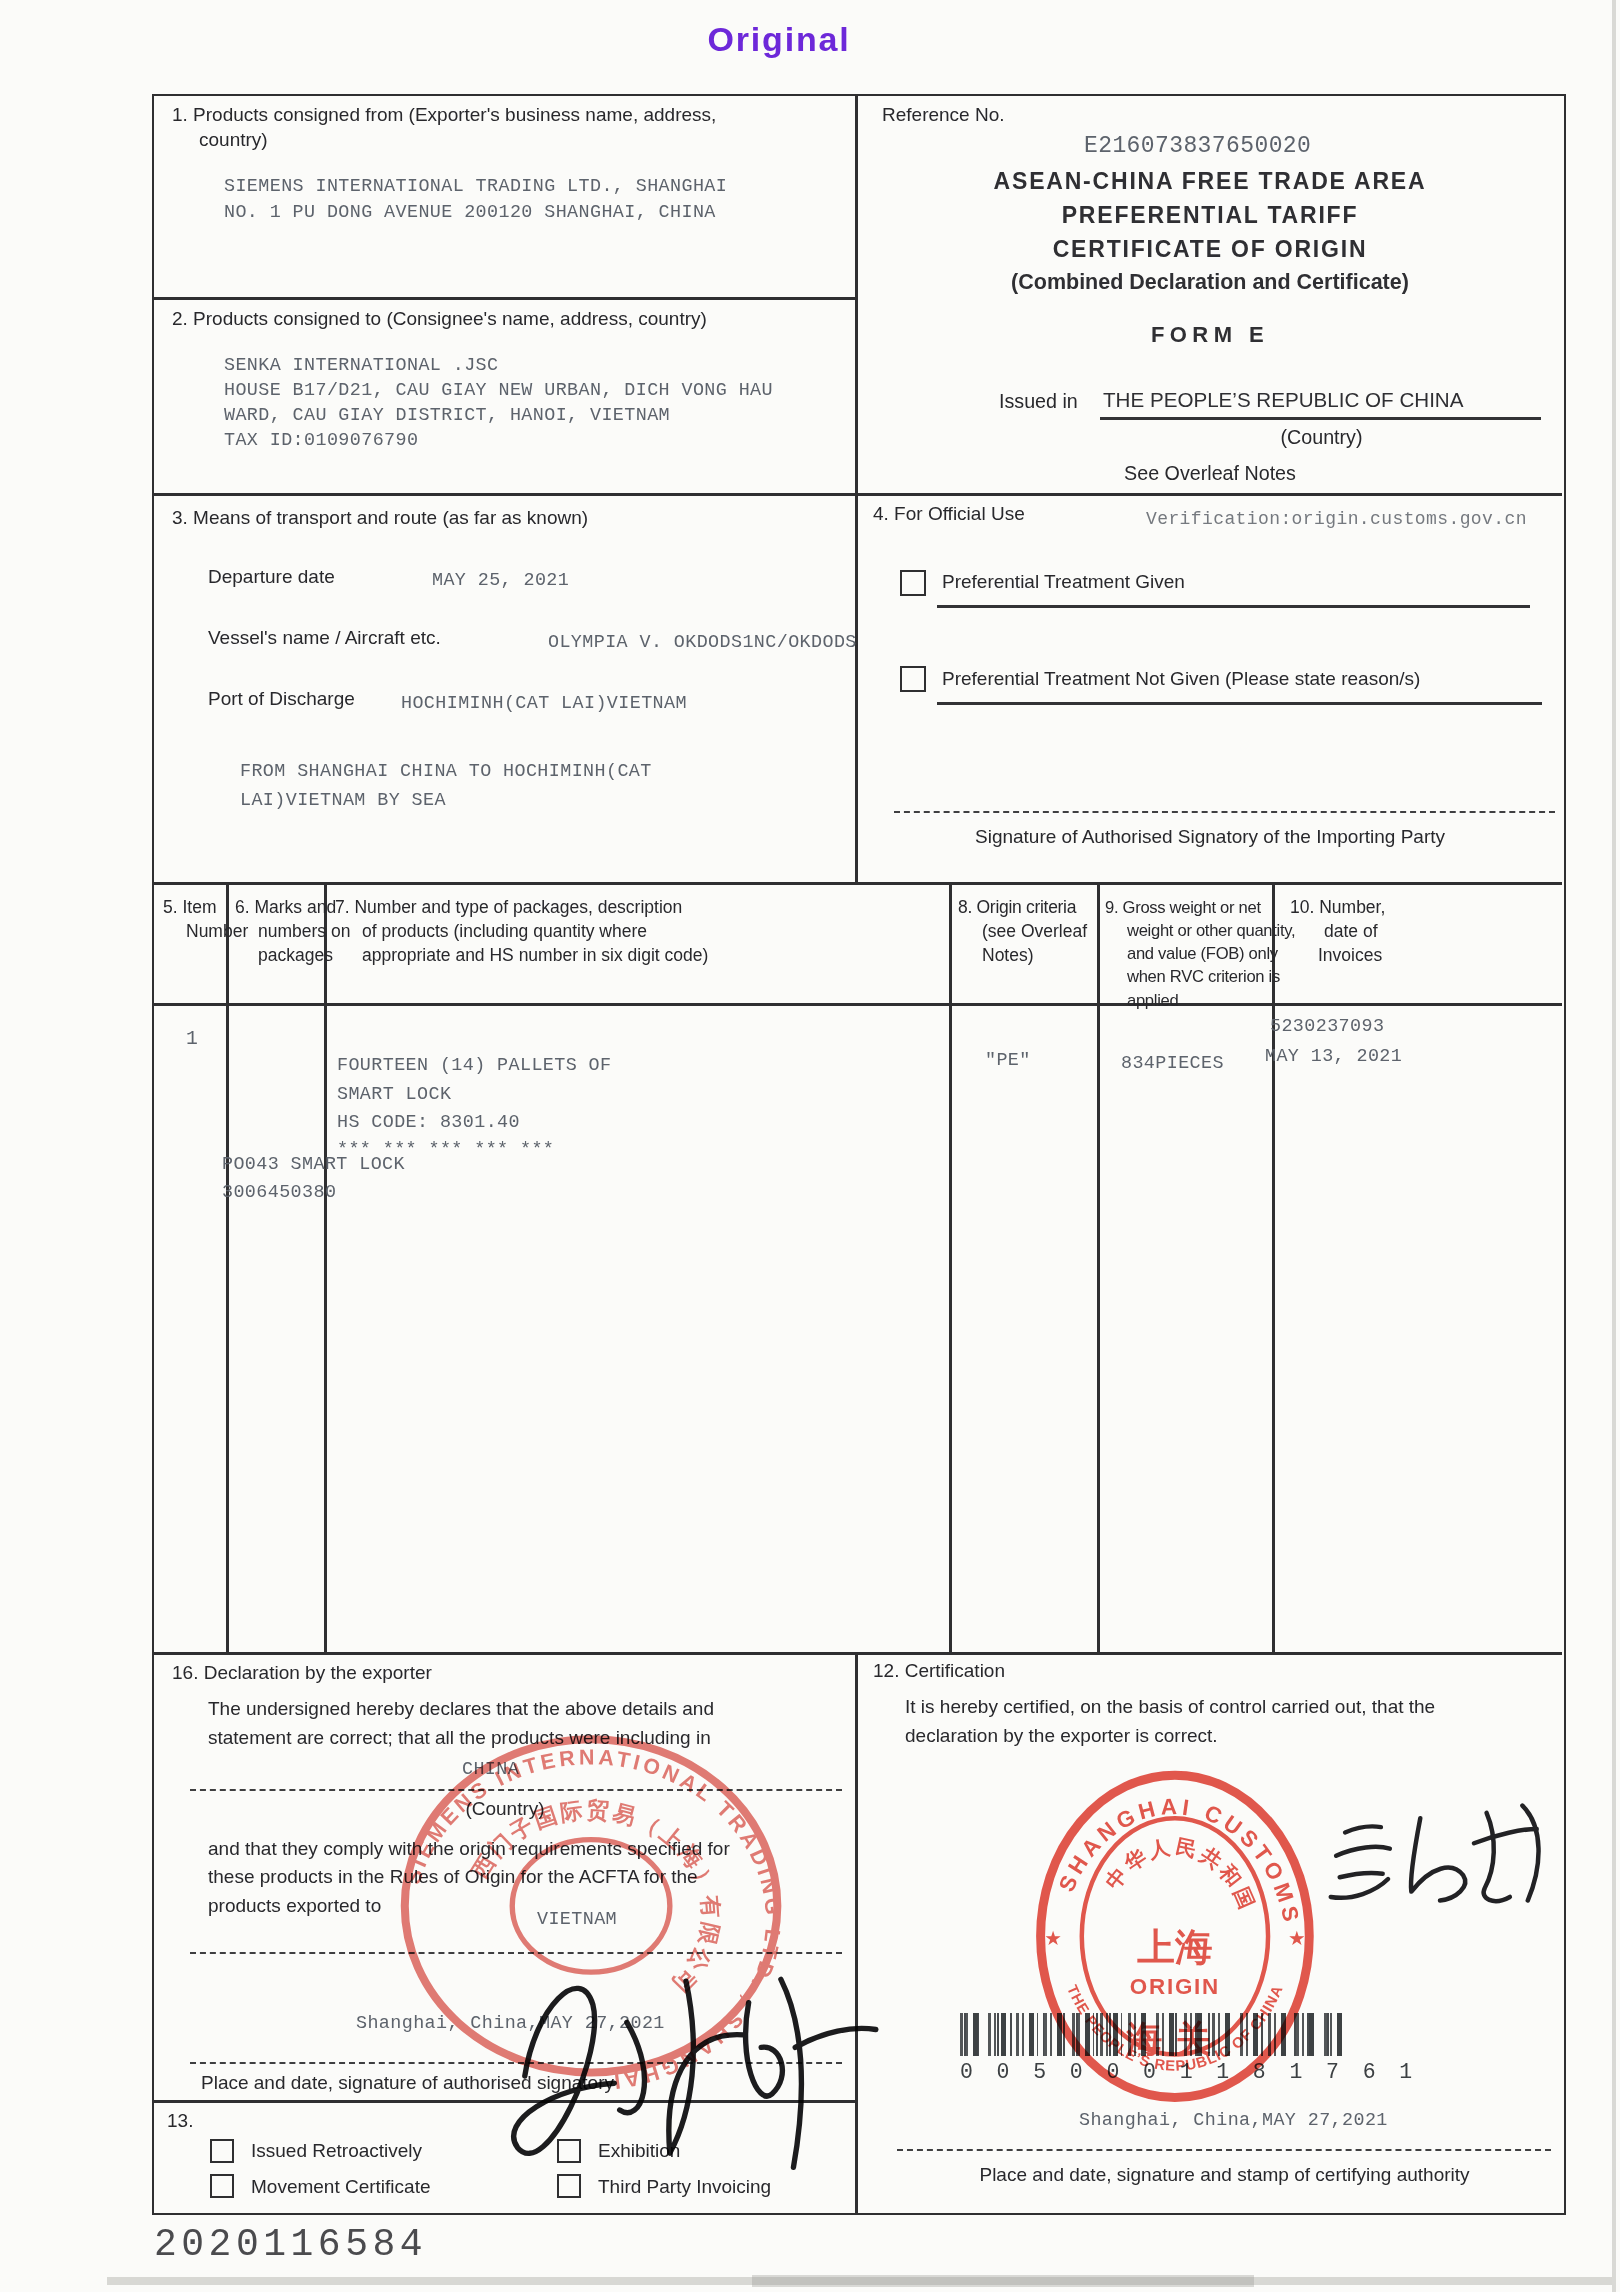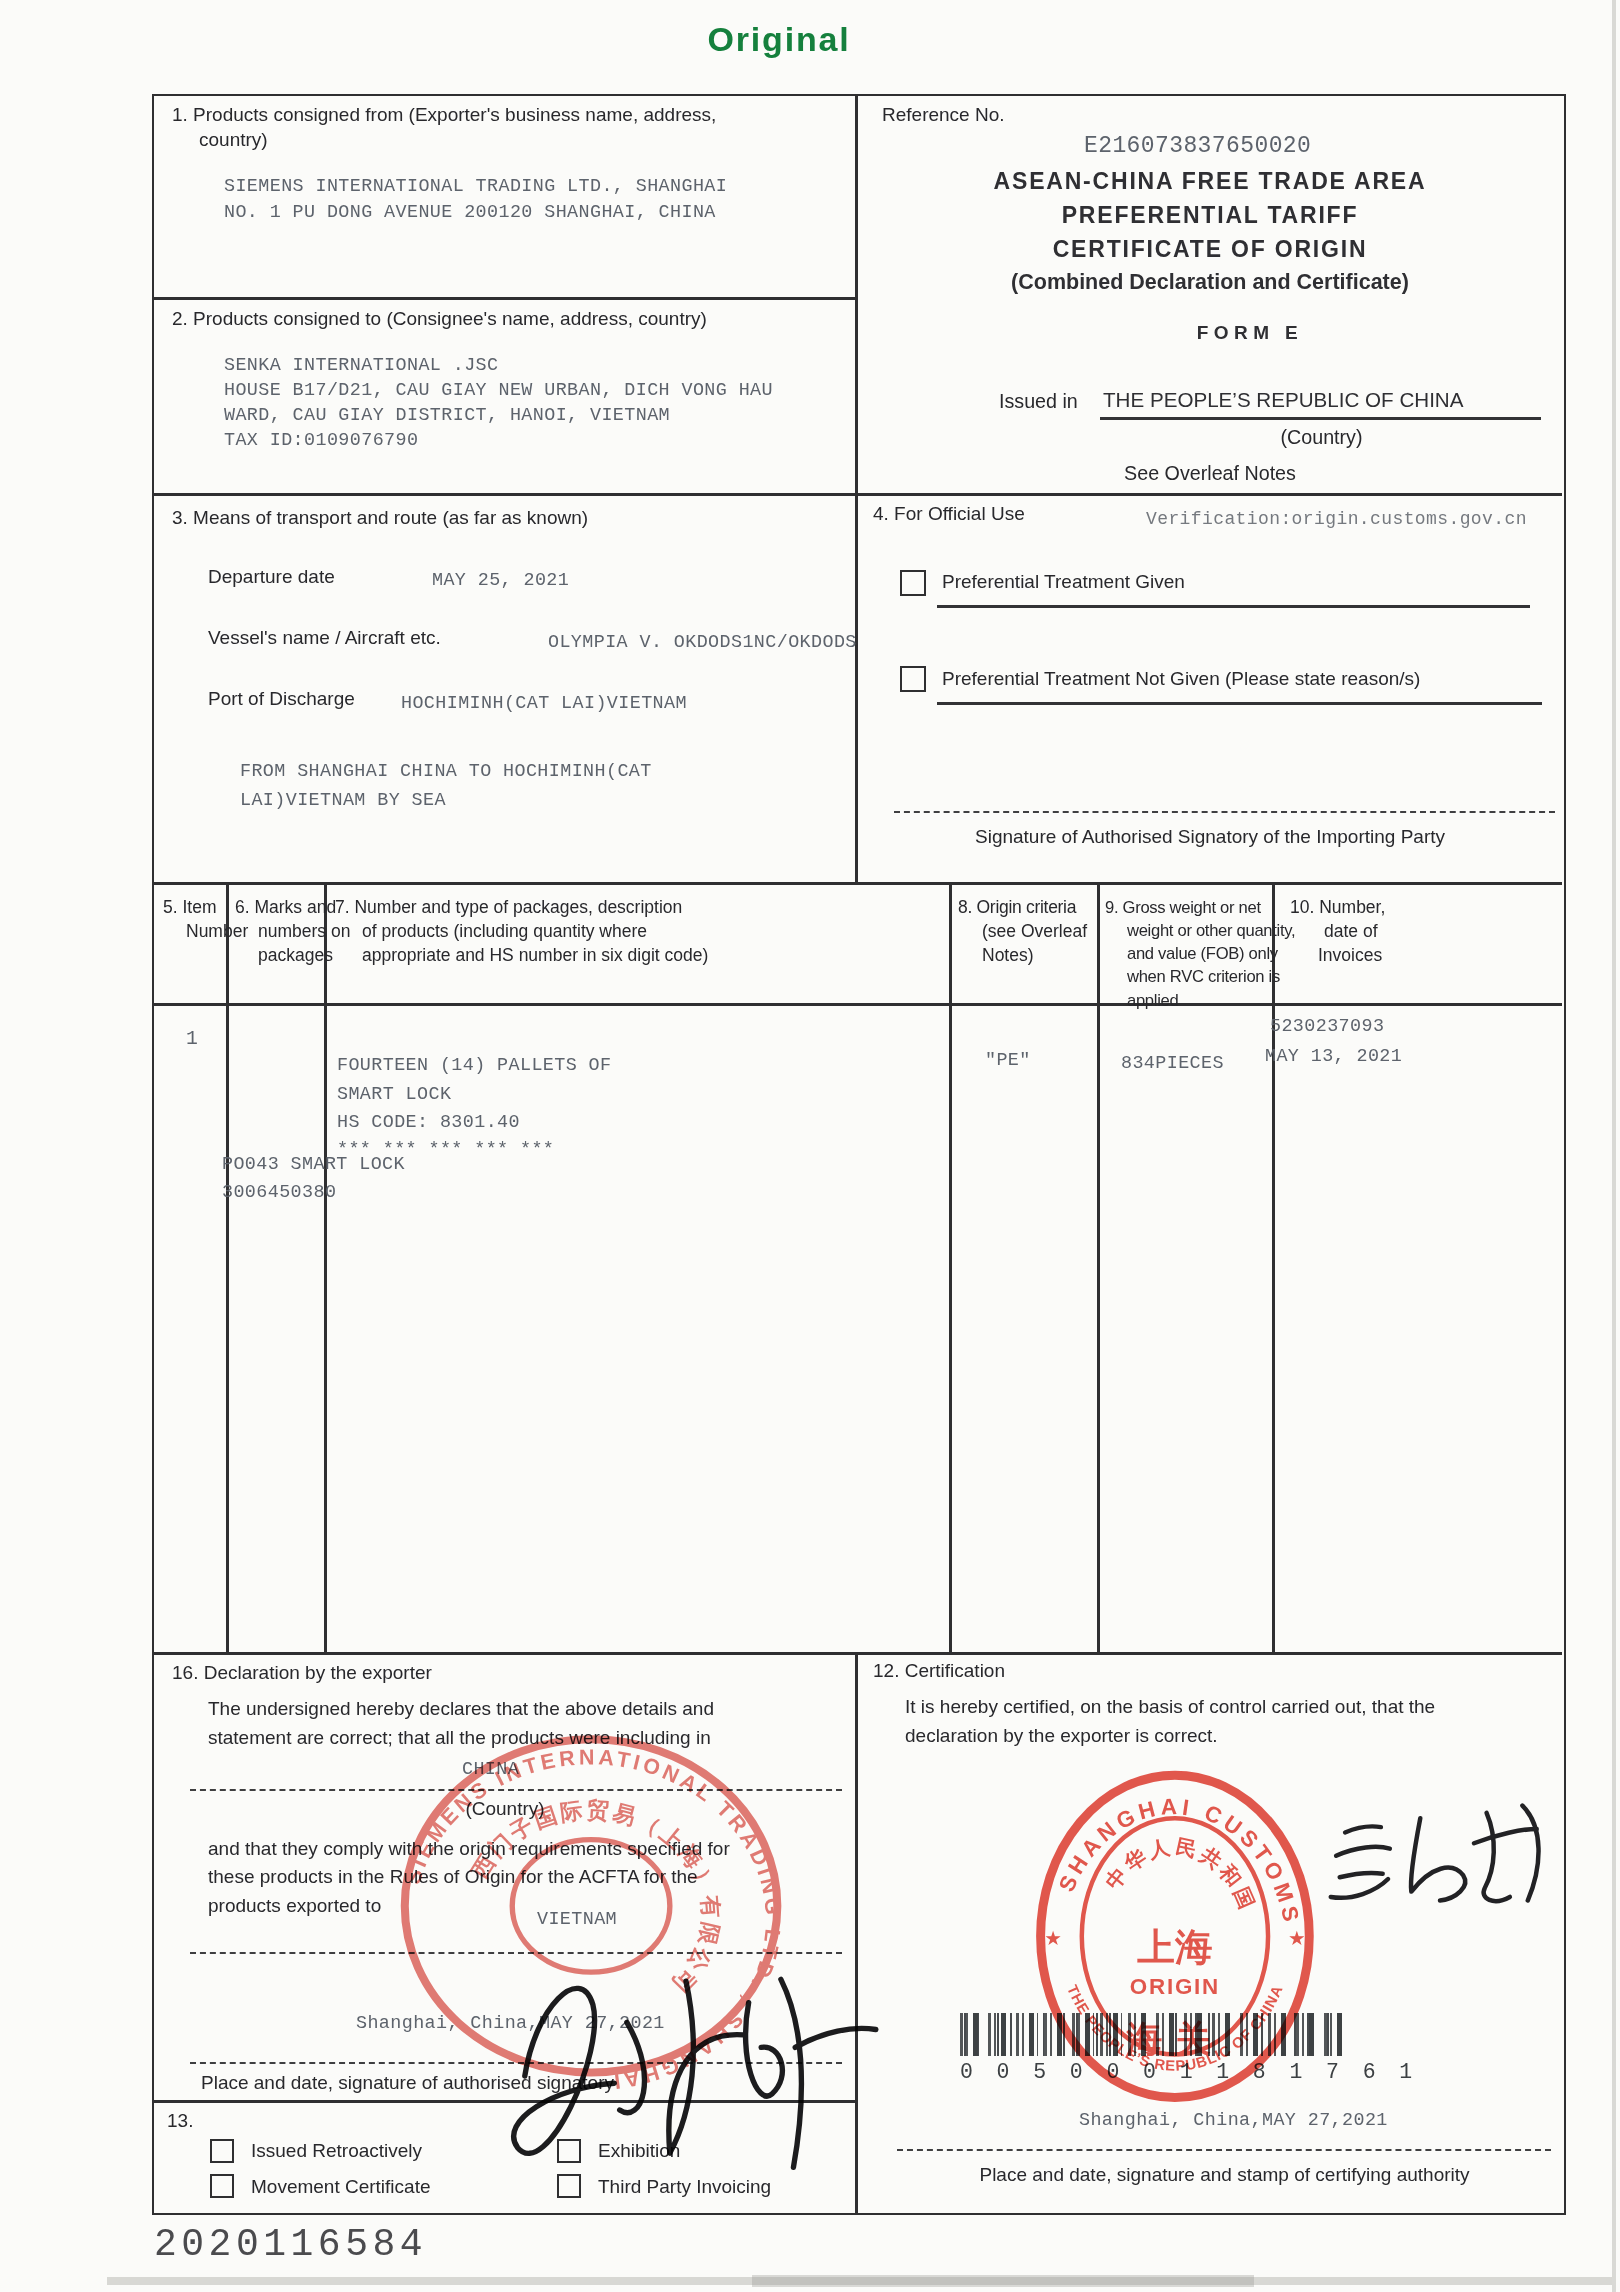--- a/index.html
+++ b/index.html
@@ -29,21 +29,21 @@
       repeating-linear-gradient(90deg,transparent 0 4.5px,#2e3236 4.5px 6.3px,transparent 6.3px 17px,#2e3236 17px 19px,transparent 19px 33px);}
   #bottom-band1{position:absolute;left:107px;top:2277px;width:1509px;height:8px;background:#b5b5b0;opacity:.5;}
   #bottom-band2{position:absolute;left:752px;top:2275px;width:502px;height:11.6px;background:#9a9a96;opacity:.35;}
   #edge-right{position:absolute;left:1612px;top:0;width:3.6px;height:2293px;background:#d9d9d5;}
 </style>
 </head>
 <body>
 
 <div id="page">
 
-  <div class="abs title-b" style="left:627px;top:19.7px;width:304px;font-size:34px;letter-spacing:1.8px;color:#15803d;text-align:center;">Original</div>
+  <div class="abs title-b" style="left:627px;top:19.7px;width:304px;font-size:34px;letter-spacing:1.8px;color:#6d28d9;text-align:center;">Original</div>
 
   <div id="form-border"></div>
   <div class="ln" style="left:855px;top:94px;width:2.7px;height:788px;"></div>
   <div class="ln" style="left:855px;top:1652px;width:2.7px;height:563px;"></div>
   <div class="ln" style="left:152px;top:297px;width:706px;height:2.7px;"></div>
   <div class="ln" style="left:152px;top:493px;width:1410px;height:2.7px;"></div>
   <div class="ln" style="left:152px;top:882px;width:1410px;height:2.7px;"></div>
   <div class="ln" style="left:152px;top:1003px;width:1410px;height:2.7px;"></div>
   <div class="ln" style="left:152px;top:1652px;width:1410px;height:2.7px;"></div>
   <div class="ln" style="left:152px;top:2100px;width:706px;height:2.7px;"></div>
@@ -73,21 +73,21 @@
   <div class="abs mono" style="left:401px;top:693px;">HOCHIMINH(CAT LAI)VIETNAM</div>
   <div class="abs mono" style="left:240px;top:761px;">FROM SHANGHAI CHINA TO HOCHIMINH(CAT</div>
   <div class="abs mono" style="left:240px;top:790px;">LAI)VIETNAM BY SEA</div>
 
   <div class="abs lbl" style="left:882px;top:104px;">Reference No.</div>
   <div class="abs mono" style="left:1084px;top:133px;font-size:23px;">E216073837650020</div>
   <div class="abs ctr title-b" style="left:858px;top:168px;width:704px;font-size:23px;letter-spacing:1.8px;">ASEAN-CHINA  FREE  TRADE  AREA</div>
   <div class="abs ctr title-b" style="left:858px;top:202px;width:704px;font-size:23px;letter-spacing:1.8px;">PREFERENTIAL  TARIFF</div>
   <div class="abs ctr title-b" style="left:858px;top:236px;width:704px;font-size:23px;letter-spacing:1.8px;">CERTIFICATE  OF  ORIGIN</div>
   <div class="abs ctr title-b" style="left:858px;top:270px;width:704px;font-size:21.5px;">(Combined Declaration and Certificate)</div>
-  <div class="abs ctr title-b" style="left:858px;top:322px;width:704px;font-size:19px;letter-spacing:5.4px;padding-left:40px;">FORM  E</div>
+  <div class="abs ctr title-b" style="left:858px;top:322px;width:704px;font-size:22px;letter-spacing:5.4px;">FORM  E</div>
   <div class="abs lbl" style="left:999px;top:390px;font-size:19.7px;">Issued in</div>
   <div class="abs" style="left:1103px;top:388px;font-size:20.6px;color:#2f2f33;">THE PEOPLE’S REPUBLIC OF CHINA</div>
   <div class="uln" style="left:1100px;top:417px;width:441px;"></div>
   <div class="abs ctr lbl" style="left:1102px;top:426px;width:439px;font-size:19.7px;">(Country)</div>
   <div class="abs ctr lbl" style="left:858px;top:462px;width:704px;font-size:19.7px;">See Overleaf Notes</div>
 
   <div class="abs lbl" style="left:873px;top:503px;">4. For Official Use</div>
   <div class="abs mono-lt" style="left:1146px;top:509px;">Verification:origin.customs.gov.cn</div>
   <div class="cbx" style="left:900px;top:570px;"></div>
   <div class="abs lbl" style="left:942px;top:571px;">Preferential Treatment Given</div>

